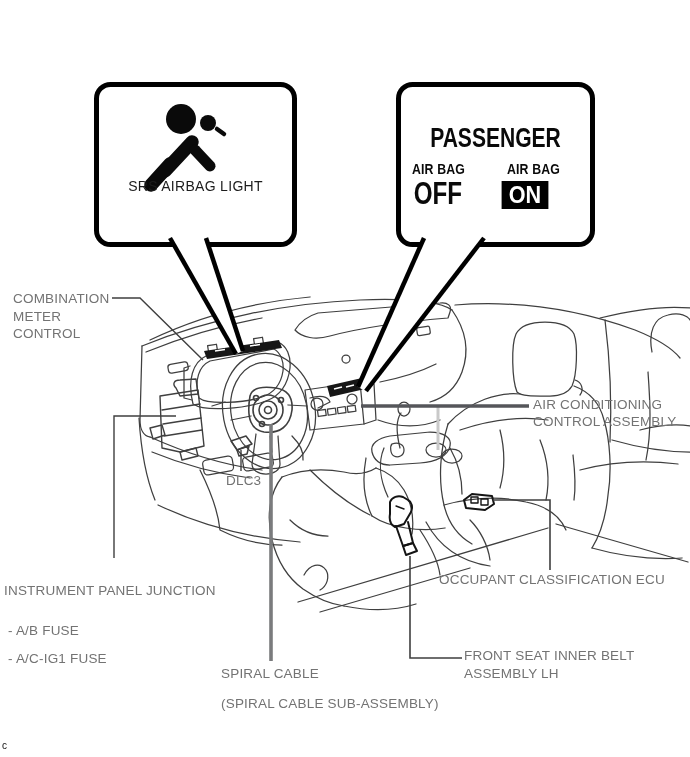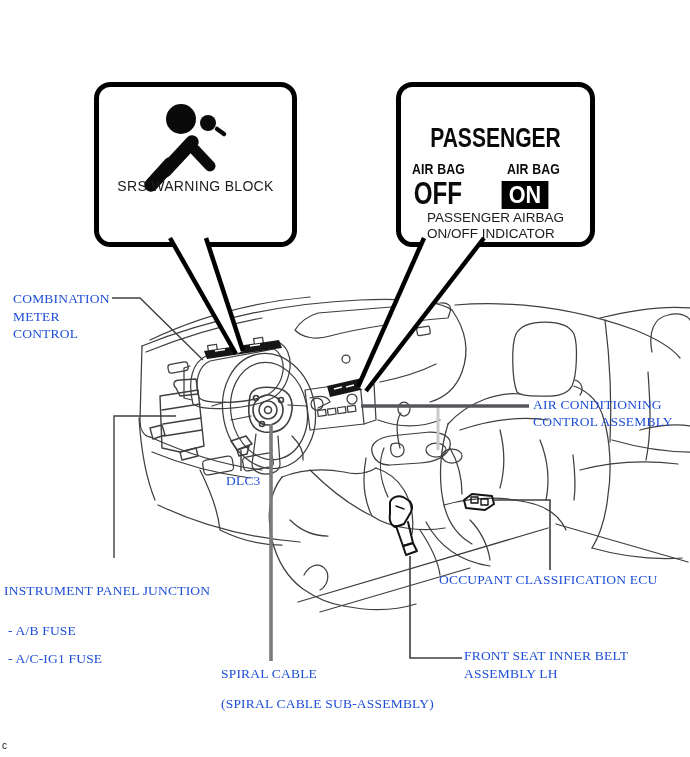--- a/index.html
+++ b/index.html
@@ -1,20 +1,20 @@
 <!DOCTYPE html>
 <html><head>
 <meta charset="utf-8">
 <style>
   html,body{margin:0;padding:0;background:#fff;}
   .stage{position:relative;width:690px;height:757px;background:#ffffff;overflow:hidden;
          font-family:"Liberation Sans",sans-serif;}
   .stage svg{position:absolute;left:0;top:0;}
-  .lbl{position:absolute;font-size:13.5px;line-height:17.5px;color:#1d4ed8;
-       letter-spacing:.2px;white-space:nowrap;font-family:Liberation Serif, serif;}
+  .lbl{position:absolute;font-size:13.5px;line-height:17.5px;color:#737373;
+       letter-spacing:.2px;white-space:nowrap;}
   .lbl div{white-space:nowrap;}
   .srs-caption{position:absolute;left:96px;top:178px;width:199px;text-align:center;
        font-size:14px;color:#1c1c1c;letter-spacing:.3px;}
   .pass-box{position:absolute;left:398px;top:84px;width:195px;height:161px;margin-top:36px;}
   .pass-title{position:absolute;left:0;top:3px;width:100%;text-align:center;
        font-size:27px;font-weight:bold;color:#0a0a0a;transform:scaleX(.78);}
   .pass-col{position:absolute;top:40px;width:88px;text-align:left;}
   .pass-col.left{left:6px;} .pass-col.right{left:101px;}
   .ab-head{font-size:15px;font-weight:bold;color:#0a0a0a;transform:scaleX(.82);letter-spacing:.2px;}
   .ab-off{font-size:31px;font-weight:bold;color:#0a0a0a;line-height:30px;margin-top:2px;transform:scaleX(.78);}
@@ -217,36 +217,32 @@
   </g>
 
   <g>
     <rect x="398.5" y="84.5" width="194" height="160" rx="14" fill="#fff" stroke="#000" stroke-width="5"></rect>
     <path d="M424,236 L484,236 L366,392 L357,386 Z" fill="#fff" stroke="none"></path>
     <line x1="424" y1="238" x2="358" y2="387" stroke="#000" stroke-width="4.5"></line>
     <line x1="484" y1="238" x2="366" y2="391" stroke="#000" stroke-width="4.5"></line>
   </g>
 </svg>
 
-  <div class="srs-caption">SRS WARNING BLOCK</div>
+  <div class="srs-caption">SRS AIRBAG LIGHT</div>
 
   <div class="pass-box">
     <div class="pass-title">PASSENGER</div>
     <div class="pass-col left">
       <div class="ab-head">AIR BAG</div>
       <div class="ab-off">OFF</div>
     </div>
     <div class="pass-col right">
       <div class="ab-head">AIR BAG</div>
       <span class="ab-on">ON</span>
     </div>
-    <div class="pass-caption">
-      <div>PASSENGER AIRBAG</div>
-      <div>ON/OFF INDICATOR</div>
-    </div>
   </div>
 
   <div class="lbl" style="left:13px;top:290px;">
     <div>COMBINATION</div>
     <div>METER</div>
     <div>CONTROL</div>
   </div>
 
   <div class="lbl" style="left:226px;top:472px;">DLC3</div>
 

